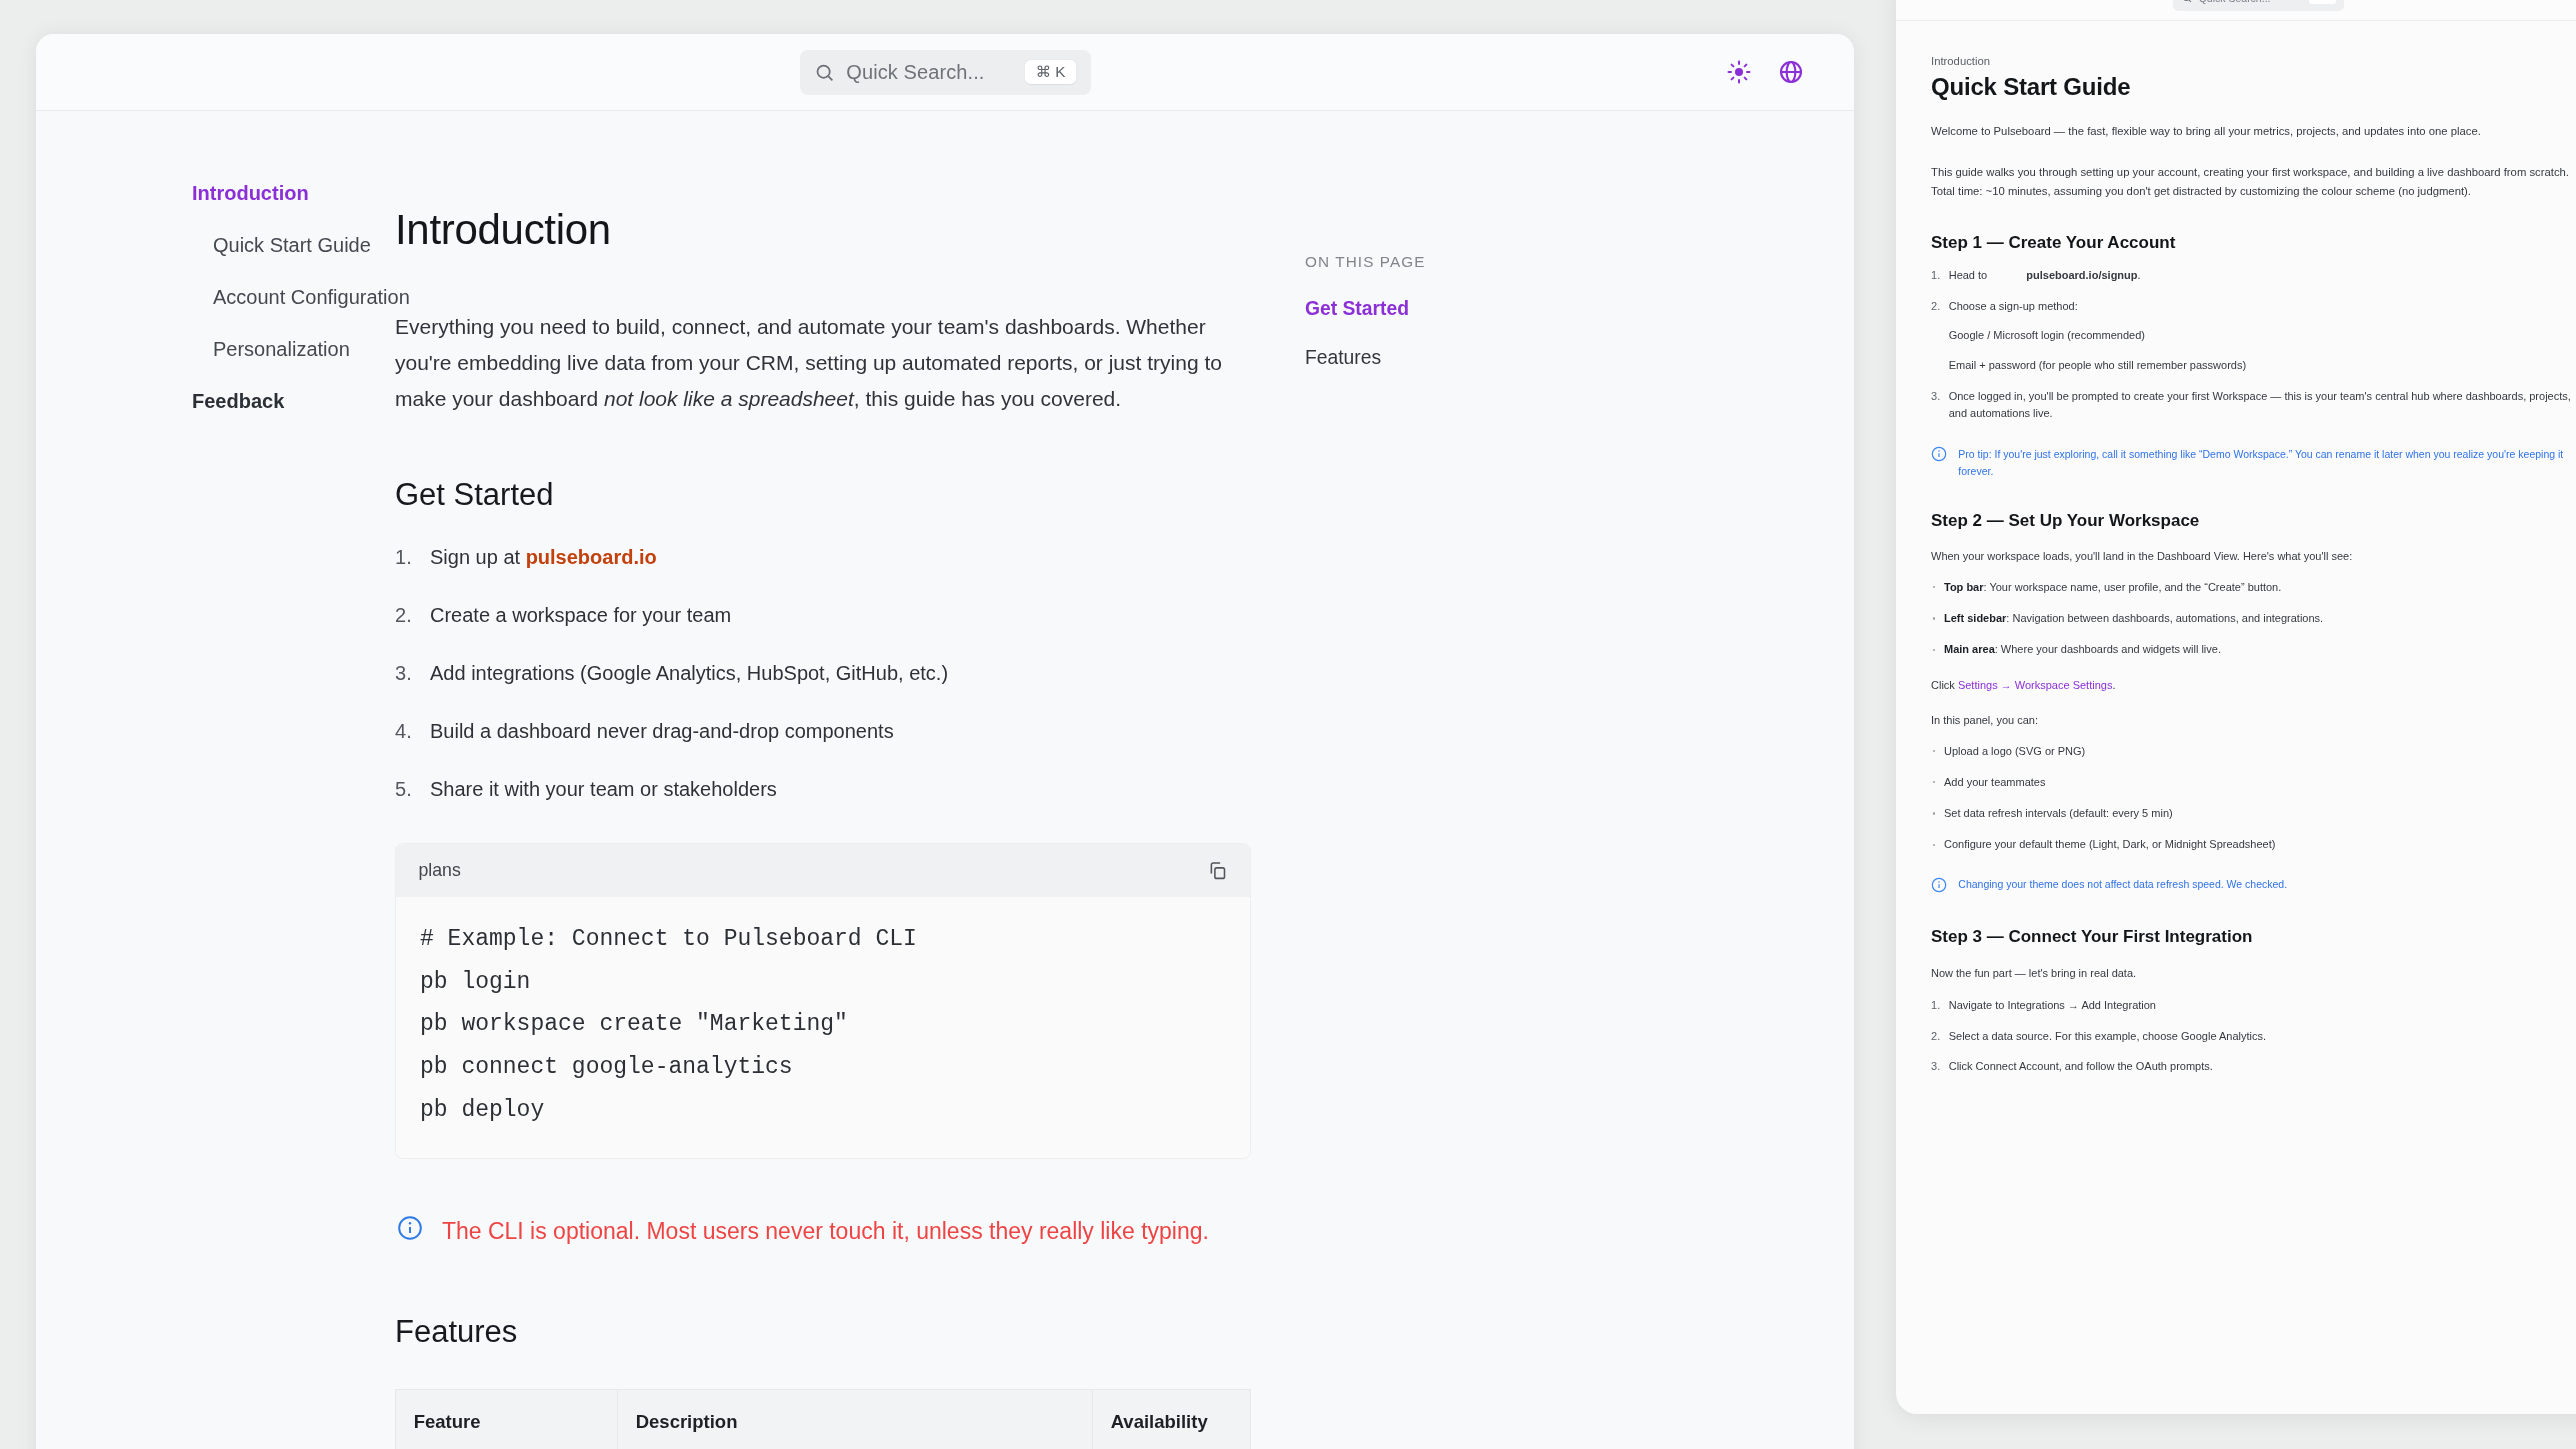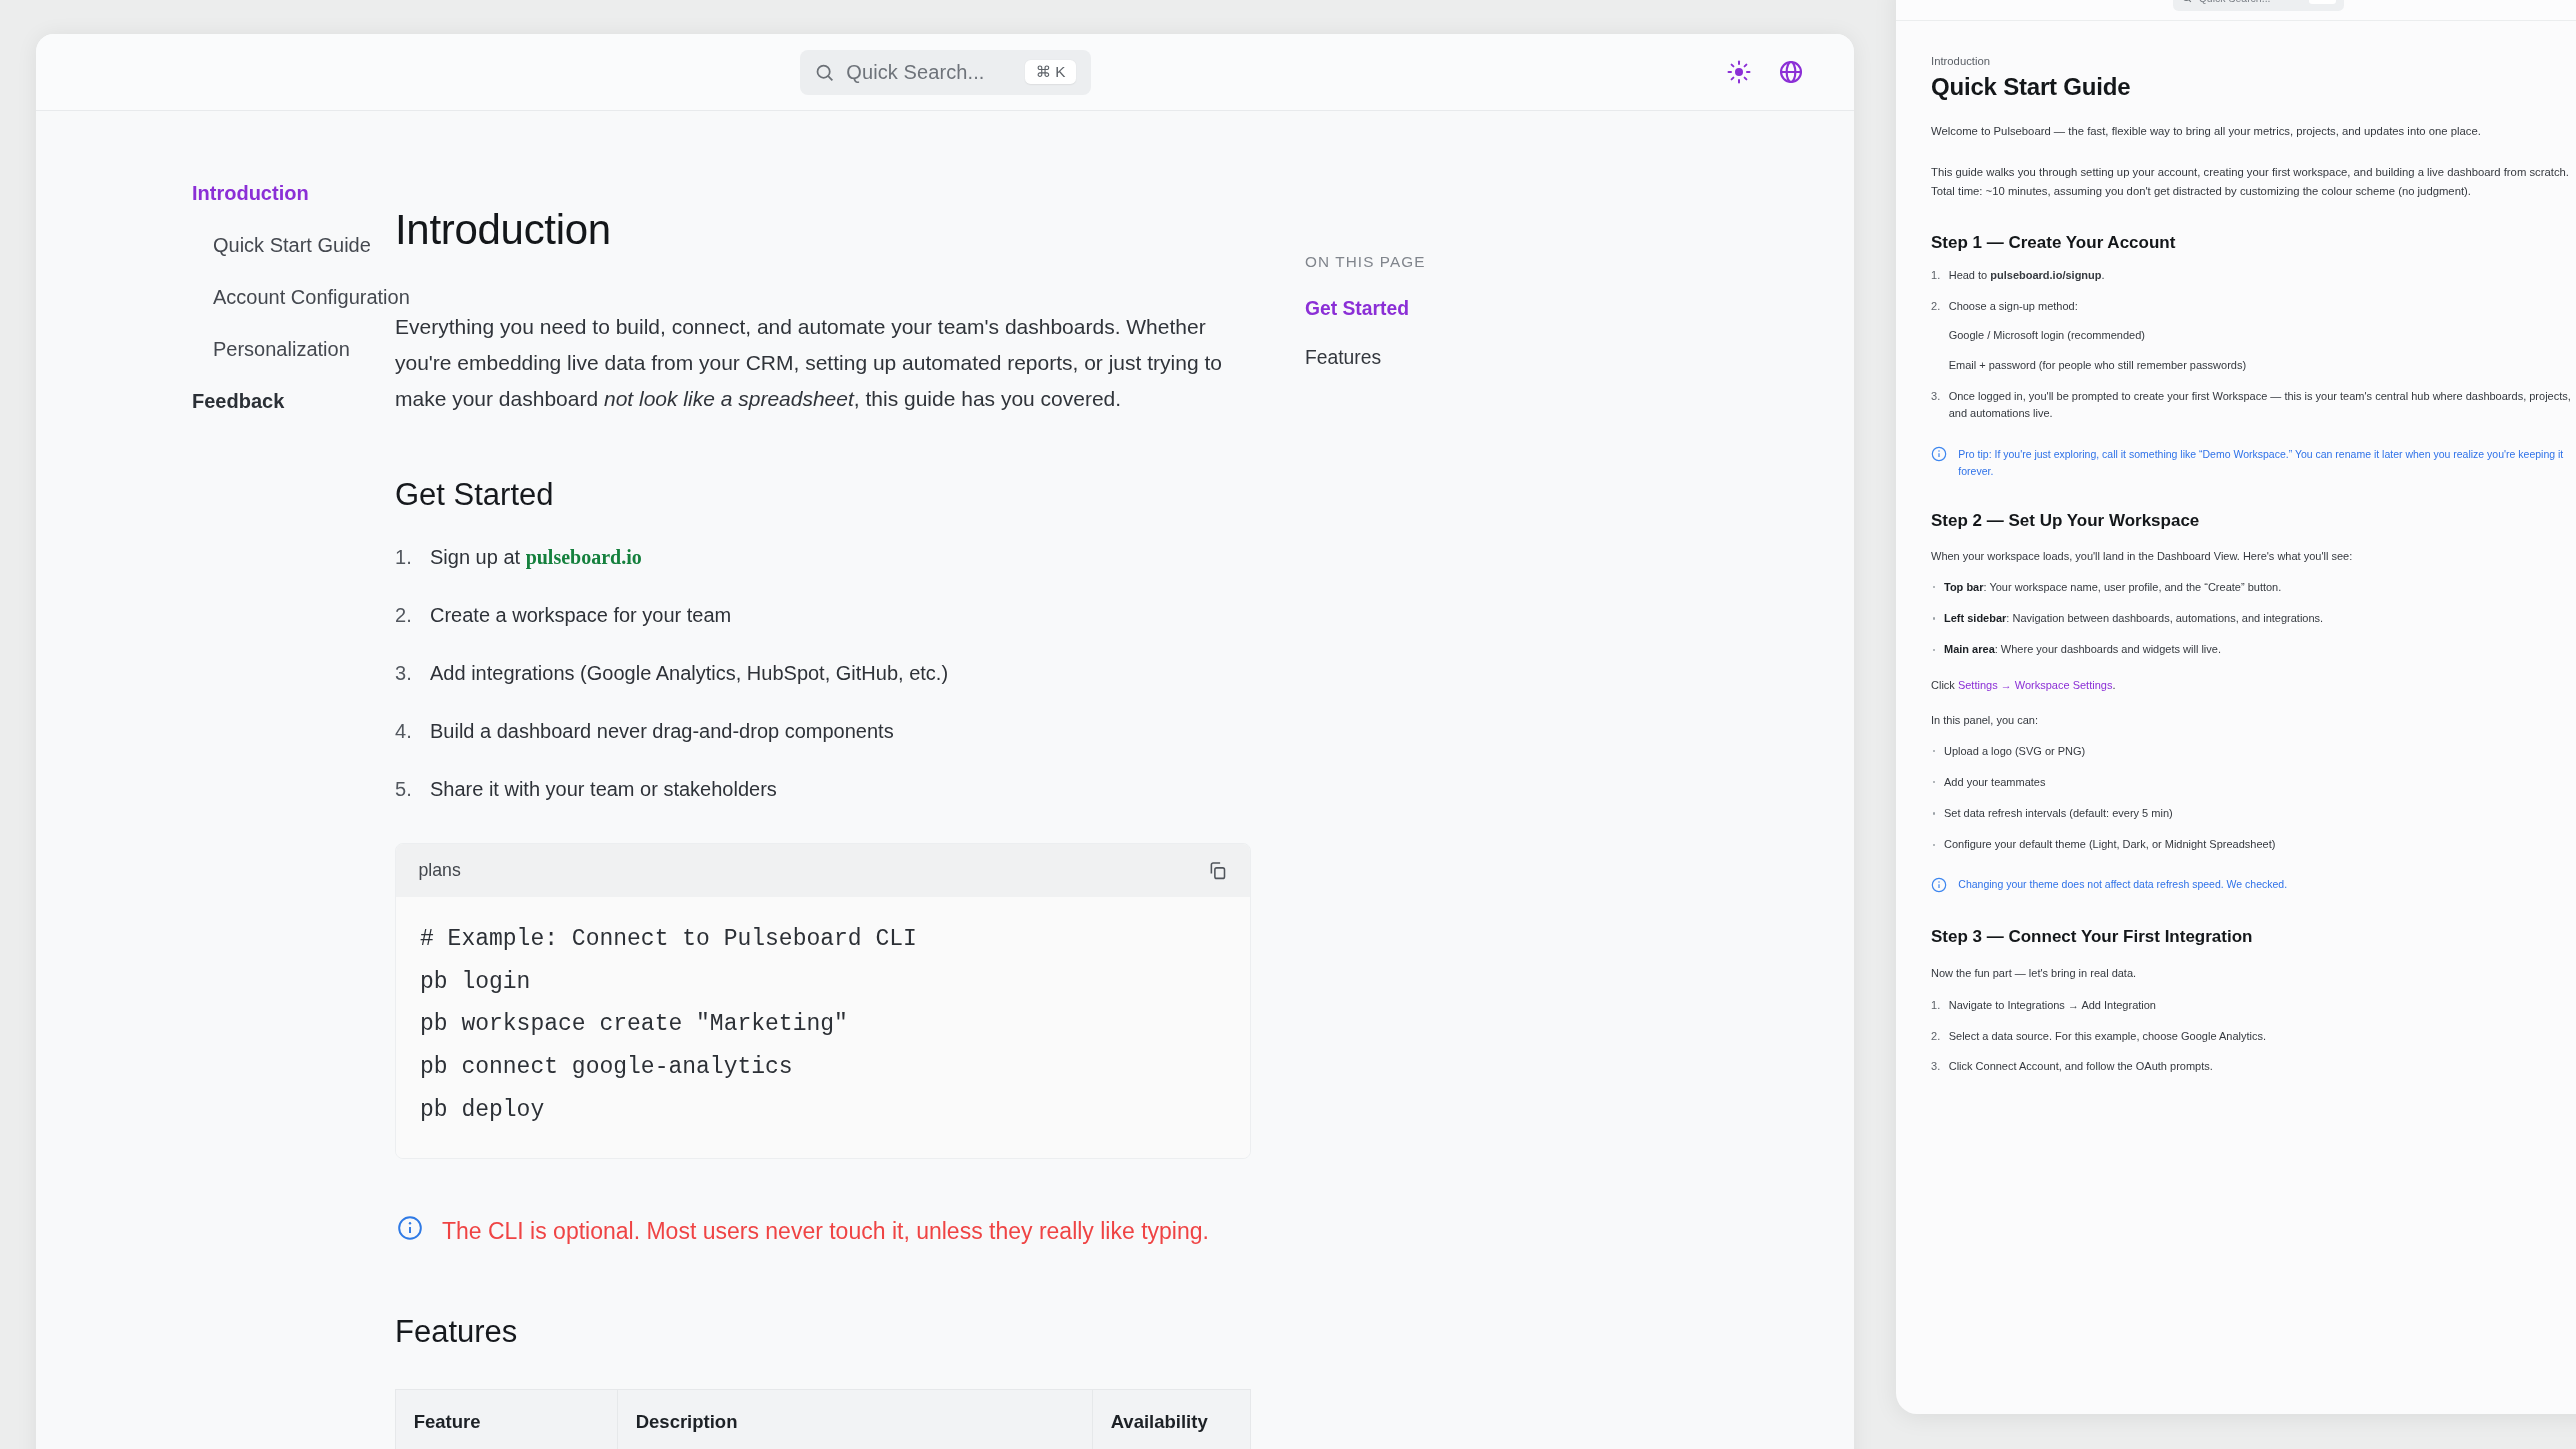--- a/index.html
+++ b/index.html
@@ -73,21 +73,21 @@
   ol.steps { margin-top: 29px; list-style: none; counter-reset: s; }
   ol.steps li {
     counter-increment: s;
     font-size: 20px; color: #2e3238; line-height: 1.5;
     margin-bottom: 28px; padding-left: 35px; position: relative;
   }
   ol.steps li::before {
     content: counter(s) ".";
     position: absolute; left: 0; color: #53585f;
   }
-  ol.steps li b { font-weight: 700; color: #15803d; font-family: Liberation Serif, serif; }
+  ol.steps li b { font-weight: 700; color: #c2410c; }
 
   .codeblock {
     margin-top: 39px; width: 856px;
     border-radius: 8px; overflow: hidden;
     background: #fafafa;
     border: 0.8px solid #eceef0;
   }
   .code-head {
     display: flex; align-items: center; justify-content: space-between;
     height: 53px; padding: 0 22.5px;
@@ -175,21 +175,21 @@
   .m-breadcrumb { font-size: 11.3px; color: #5c6168; margin-bottom: 6.4px; }
   .m-title { font-size: 24px; font-weight: 700; color: #14171a; letter-spacing: -0.2px; }
   .m-para { font-size: 11.3px; line-height: 1.72; color: #35393f; margin-top: 21px; }
   .m-h2 { font-size: 17px; font-weight: 700; color: #14171a; margin-top: 31px; }
   .m-ol { list-style: none; counter-reset: m; margin-top: 14.5px; }
   .m-ol > li {
     counter-increment: m; position: relative; padding-left: 17.7px;
     font-size: 11px; line-height: 1.6; color: #35393f; margin-bottom: 13px;
   }
   .m-ol > li::before { content: counter(m) "."; position: absolute; left: 0; color: #5c6168; }
-  .m-ol li b { font-weight: 700; }
+  .m-ol li b { font-weight: 700; margin-left: 36px; }
   .m-sublist { list-style: none; margin-top: 11.3px; }
   .m-sublist li { font-size: 11px; color: #35393f; margin-bottom: 13px; line-height: 1.6; }
   .m-ul { list-style: none; margin-top: 13px; }
   .m-ul > li {
     position: relative; padding-left: 13px; font-size: 11px;
     line-height: 1.6; color: #35393f; margin-bottom: 13.7px;
   }
   .m-ul > li::before {
     content: ""; position: absolute; left: 1.6px; top: 7.2px;
     width: 2.4px; height: 2.4px; border-radius: 50%; background: #9aa0a6;

